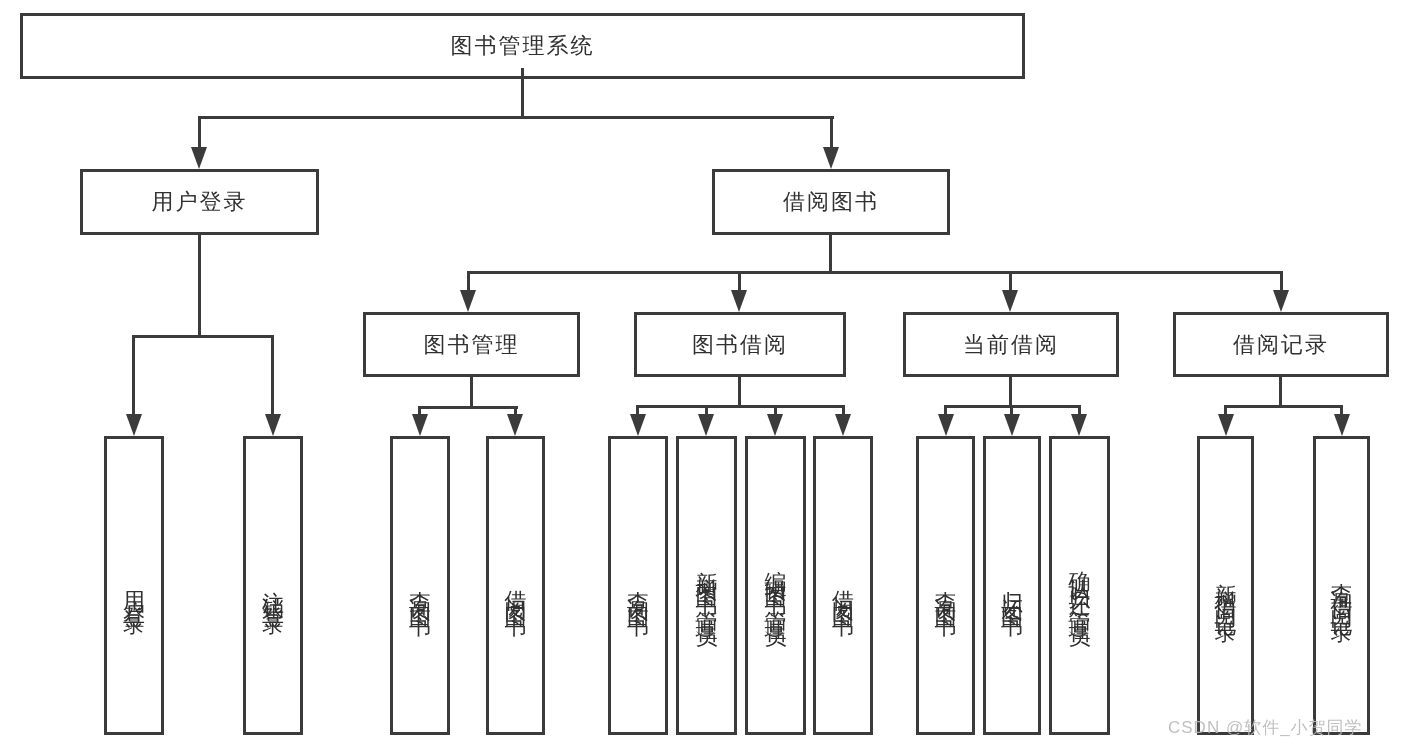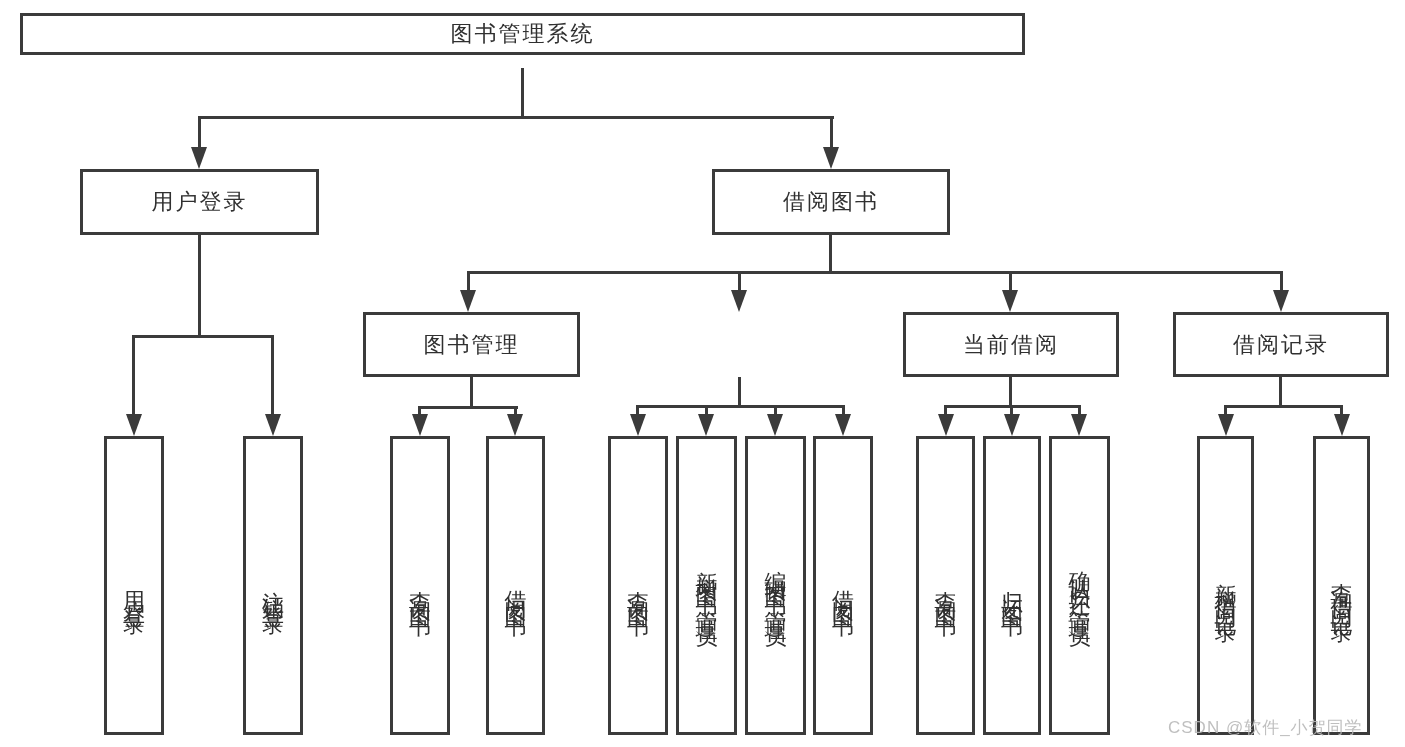--- a/index.html
+++ b/index.html
@@ -52,28 +52,29 @@
     white-space: nowrap;
     z-index: 5;
     opacity: 0.9;
   }
 </style>
 </head>
 <body>
 
 <div class="stage">
 
-  <div class="box" style="left:20px; top:13px; width:1005px; height:42px;">图书管理系统</div>
+  <div class="box" style="left:20px; top:13px; width:1005px; height:66px;">图书管理系统</div>
 
   <div class="box" style="left:80px; top:169px; width:239px; height:66px;">用户登录</div>
 
   <div class="box" style="left:712px; top:169px; width:238px; height:66px;">借阅图书</div>
 
   <div class="box" style="left:363px; top:312px; width:217px; height:65px;">图书管理</div>
 
+  <div class="box" style="left:634px; top:312px; width:212px; height:65px;">图书借阅</div>
 
   <div class="box" style="left:903px; top:312px; width:216px; height:65px;">当前借阅</div>
 
   <div class="box" style="left:1173px; top:312px; width:216px; height:65px;">借阅记录</div>
 
   <div class="box vbox" style="left:104px; top:436px; width:60px; height:299px;">用户登录</div>
   <div class="box vbox" style="left:243px; top:436px; width:60px; height:299px;">注销登录</div>
 
   <div class="box vbox" style="left:390px; top:436px; width:60px; height:299px;">查询图书</div>
   <div class="box vbox" style="left:486px; top:436px; width:59px; height:299px;">借阅图书</div>

